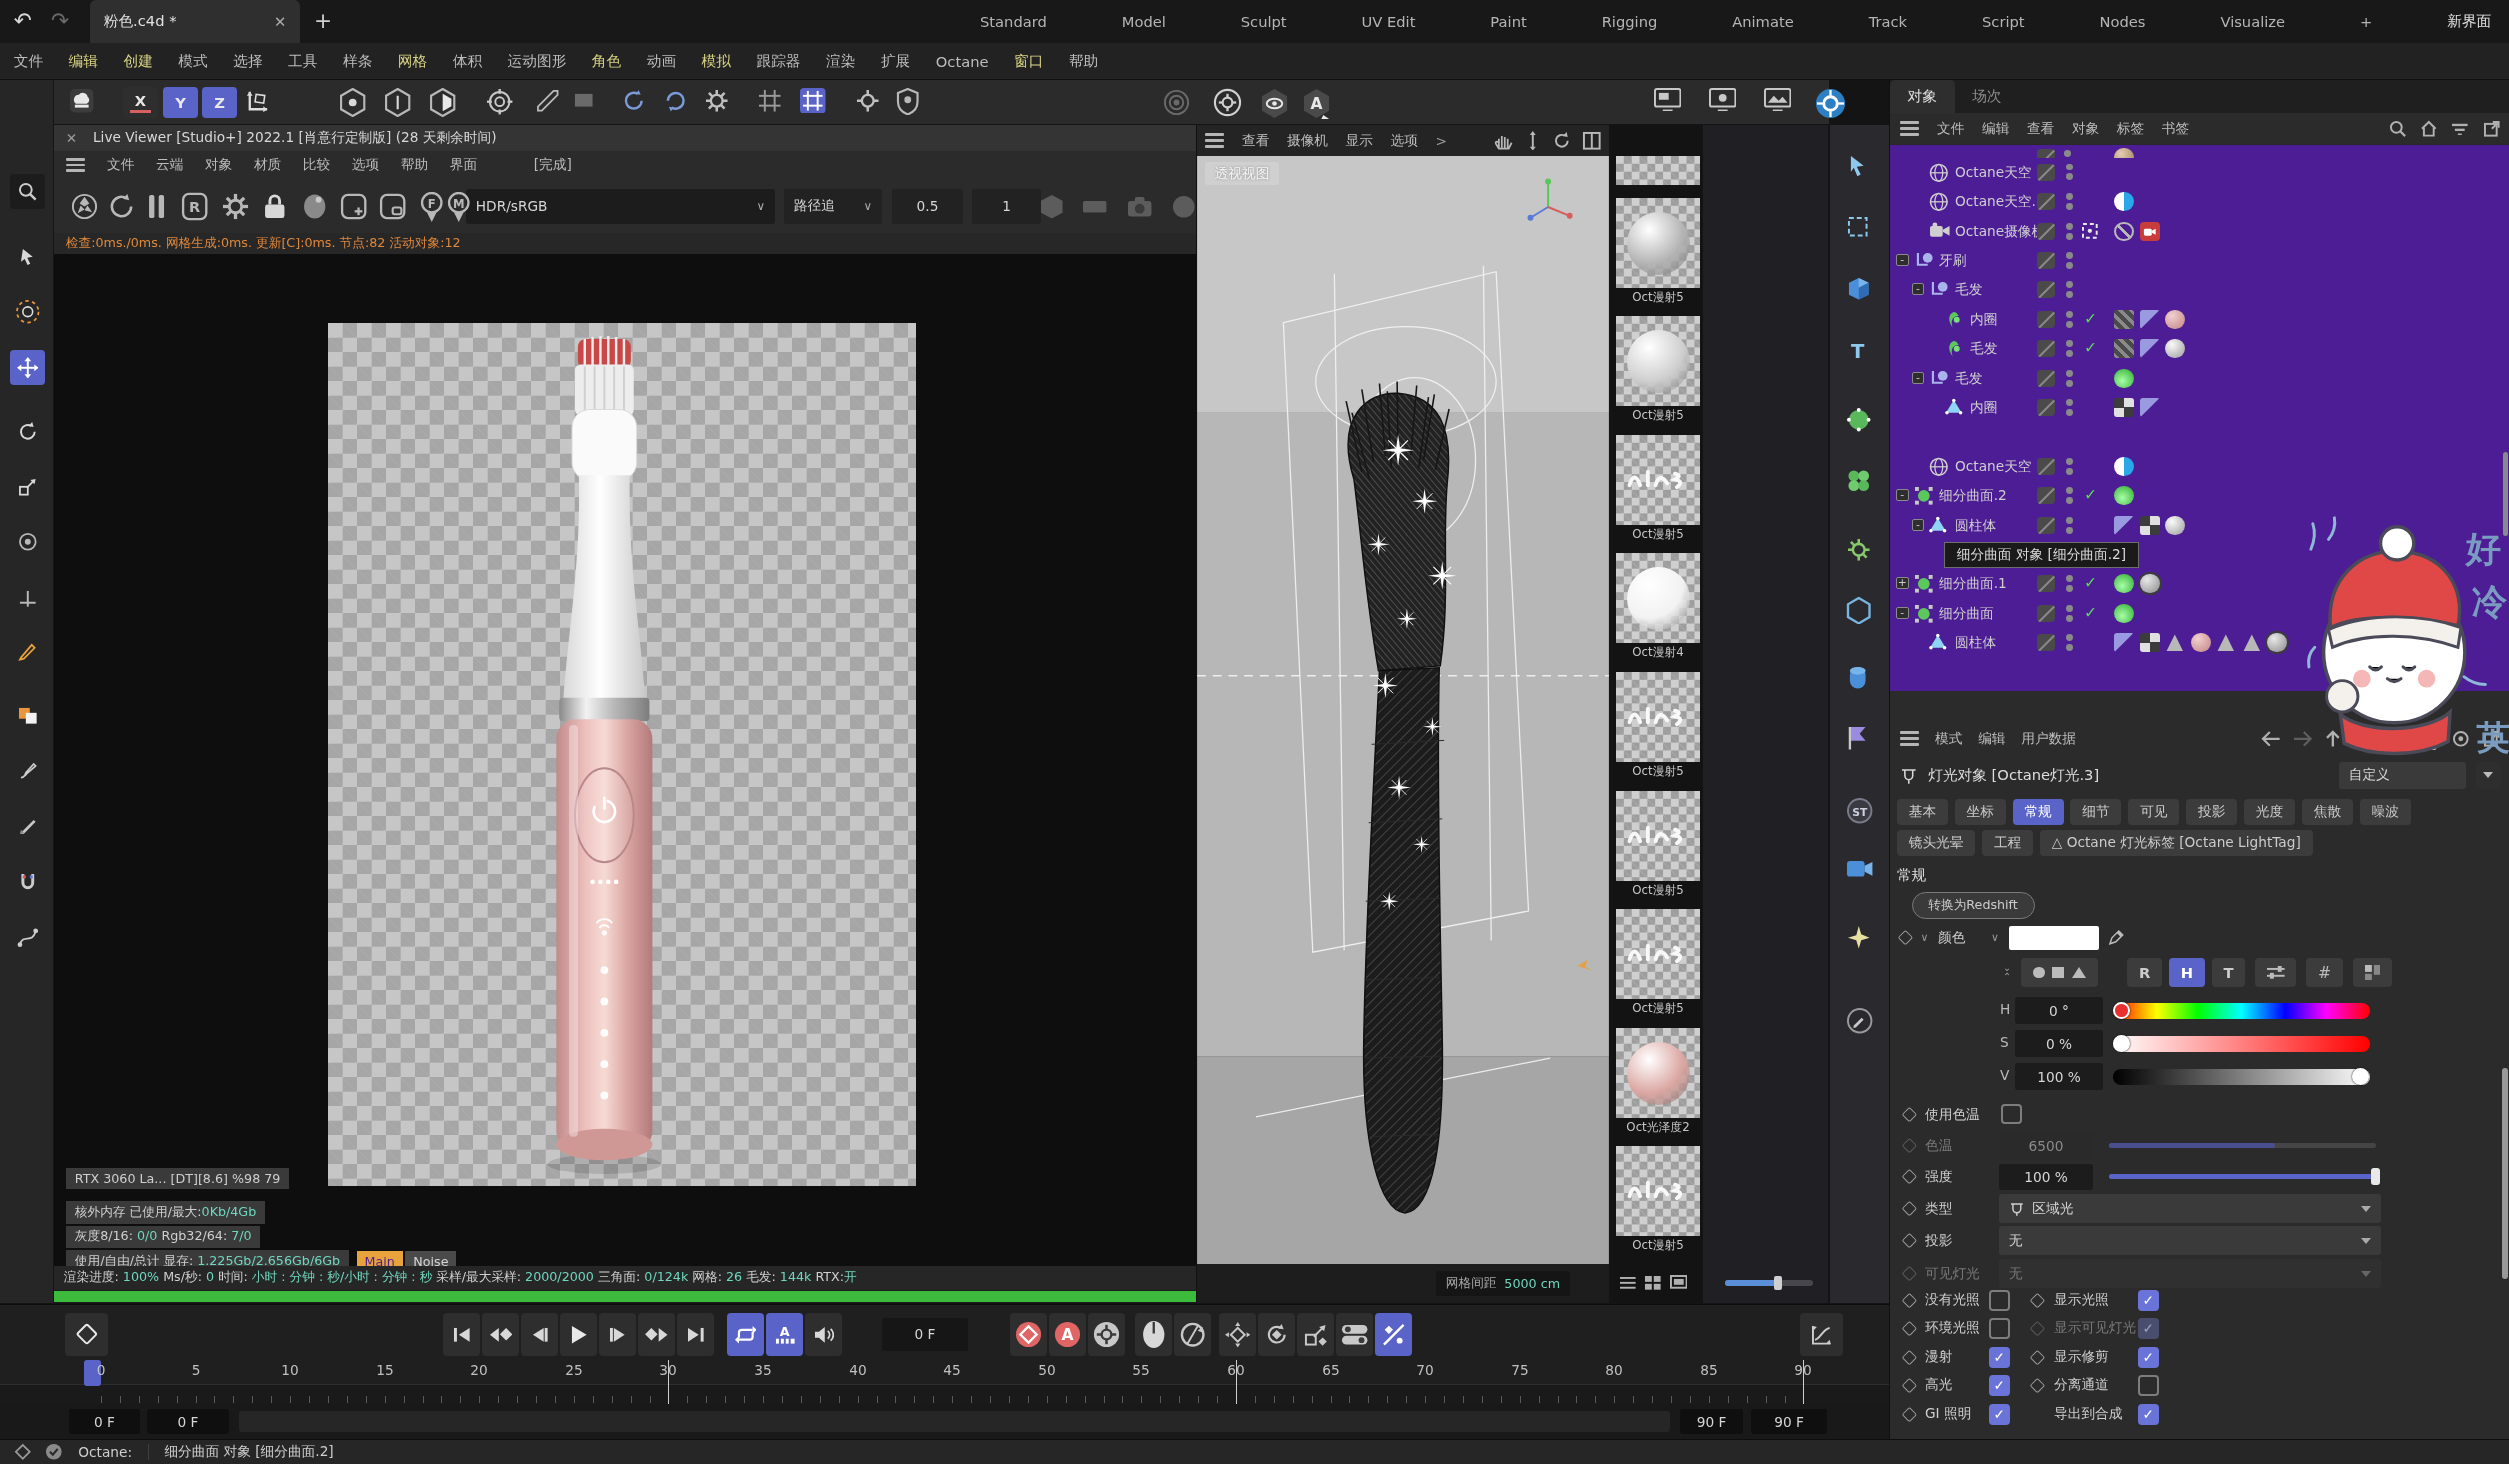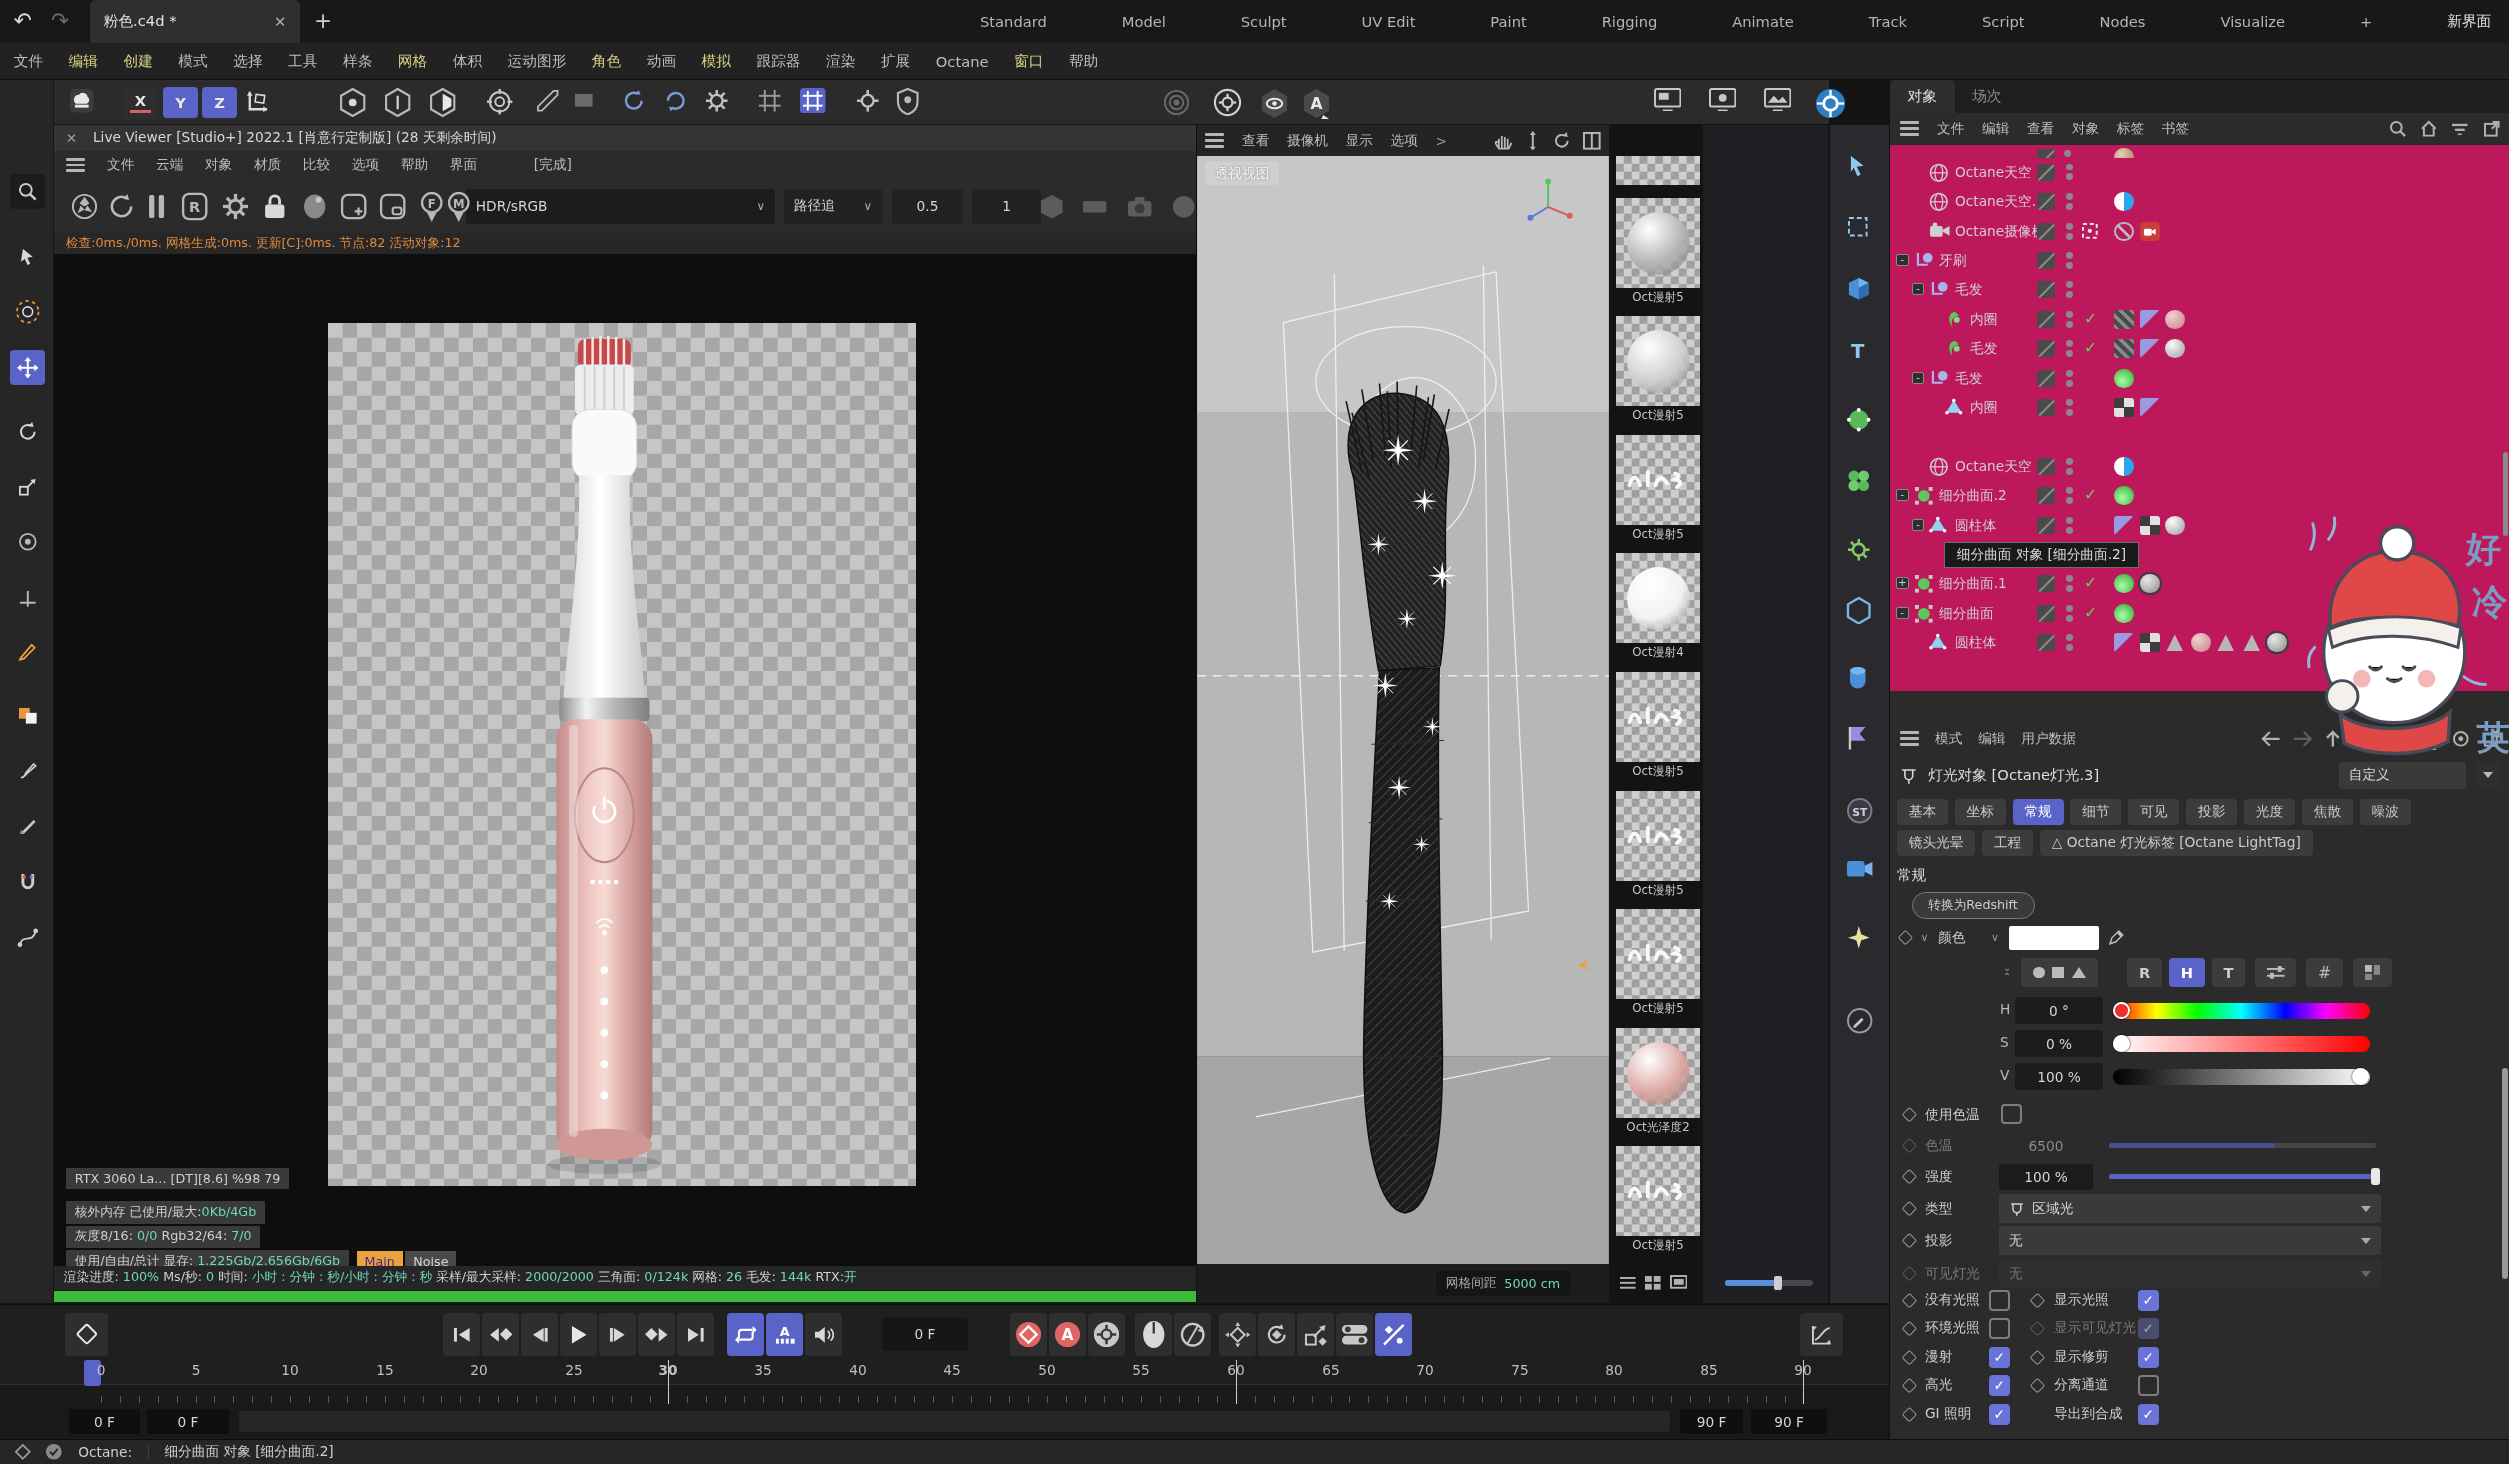--- a/index.html
+++ b/index.html
@@ -1051,21 +1051,21 @@
             </svg>
           </span>
           <span class="ic">
             <svg width="17.6" height="17.6" viewBox="0 0 18 18">
               <rect x="2" y="4" width="12" height="12" fill="none" stroke="#b0b0b0" stroke-width="2"></rect>
               <path d="M10 2h6v6M16 2l-7 7" stroke="#b0b0b0" stroke-width="2" fill="none"></path>
             </svg>
           </span>
         </span>
     </div>
-    <div class="abs" style="left:0;top:65px;width:620px;height:546px;background:#be185d;overflow:hidden;" id="omtree">
+    <div class="abs" style="left:0;top:65px;width:620px;height:546px;background:#4c1d95;overflow:hidden;" id="omtree">
         <div class="omrow" style="top: 0px; height: 12.7px; overflow: hidden;">
           <span class="slashsq" style="position: absolute; left: 147px; top: 3.9px;"></span>
           <span class="visdots" style="position: absolute; left: 174px; top: 4.9px;">
             <i></i>
           </span>
           <span style="position: absolute; left: 224px; top: 2.9px; width: 19.6px; height: 19.6px; border-radius: 50%; background: radial-gradient(circle at 35% 30%, rgb(232, 205, 178), rgb(154, 122, 90));"></span>
         </div>
         <div class="omrow" style="top: 12.7px;">
           <span class="ic" style="position: absolute; left: 39px; top: 4.9px;">
             <svg width="19.6" height="19.6" viewBox="0 0 20 20">
@@ -1852,21 +1852,21 @@
         <span class="tickline" style="left: 517px;"></span>
         <span class="tickline" style="left: 536px;"></span>
         <span class="tickline" style="left: 555px;"></span>
         <span class="tickline" style="left: 574px;"></span>
         <span class="ticknum" style="left: 574px; top: 2px;">25</span>
         <span class="tickline" style="left: 593px;"></span>
         <span class="tickline" style="left: 612px;"></span>
         <span class="tickline" style="left: 631px;"></span>
         <span class="tickline" style="left: 650px;"></span>
         <span class="tickline" style="left: 668px;"></span>
-        <span class="ticknum" style="left: 668px; top: 2px; font-weight: bold;">30</span>
+        <span class="ticknum" style="left: 668px; top: 2px;">30</span>
         <span style="position: absolute; left: 668px; top: 0px; width: 1px; height: 45px; background: rgb(207, 207, 207);"></span>
         <span class="tickline" style="left: 687px;"></span>
         <span class="tickline" style="left: 706px;"></span>
         <span class="tickline" style="left: 725px;"></span>
         <span class="tickline" style="left: 744px;"></span>
         <span class="tickline" style="left: 763px;"></span>
         <span class="ticknum" style="left: 763px; top: 2px;">35</span>
         <span class="tickline" style="left: 782px;"></span>
         <span class="tickline" style="left: 801px;"></span>
         <span class="tickline" style="left: 820px;"></span>

